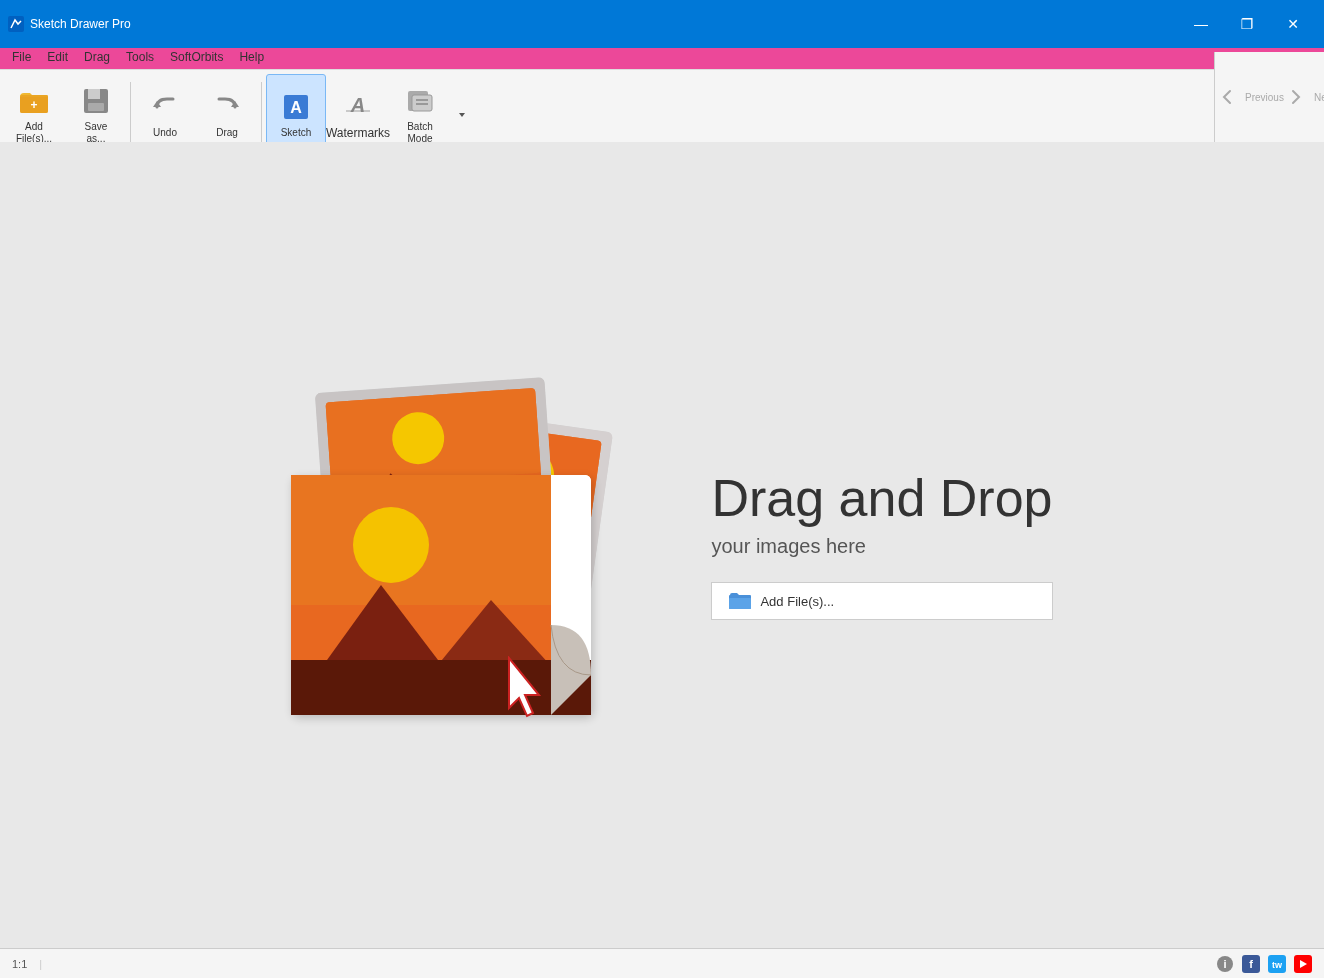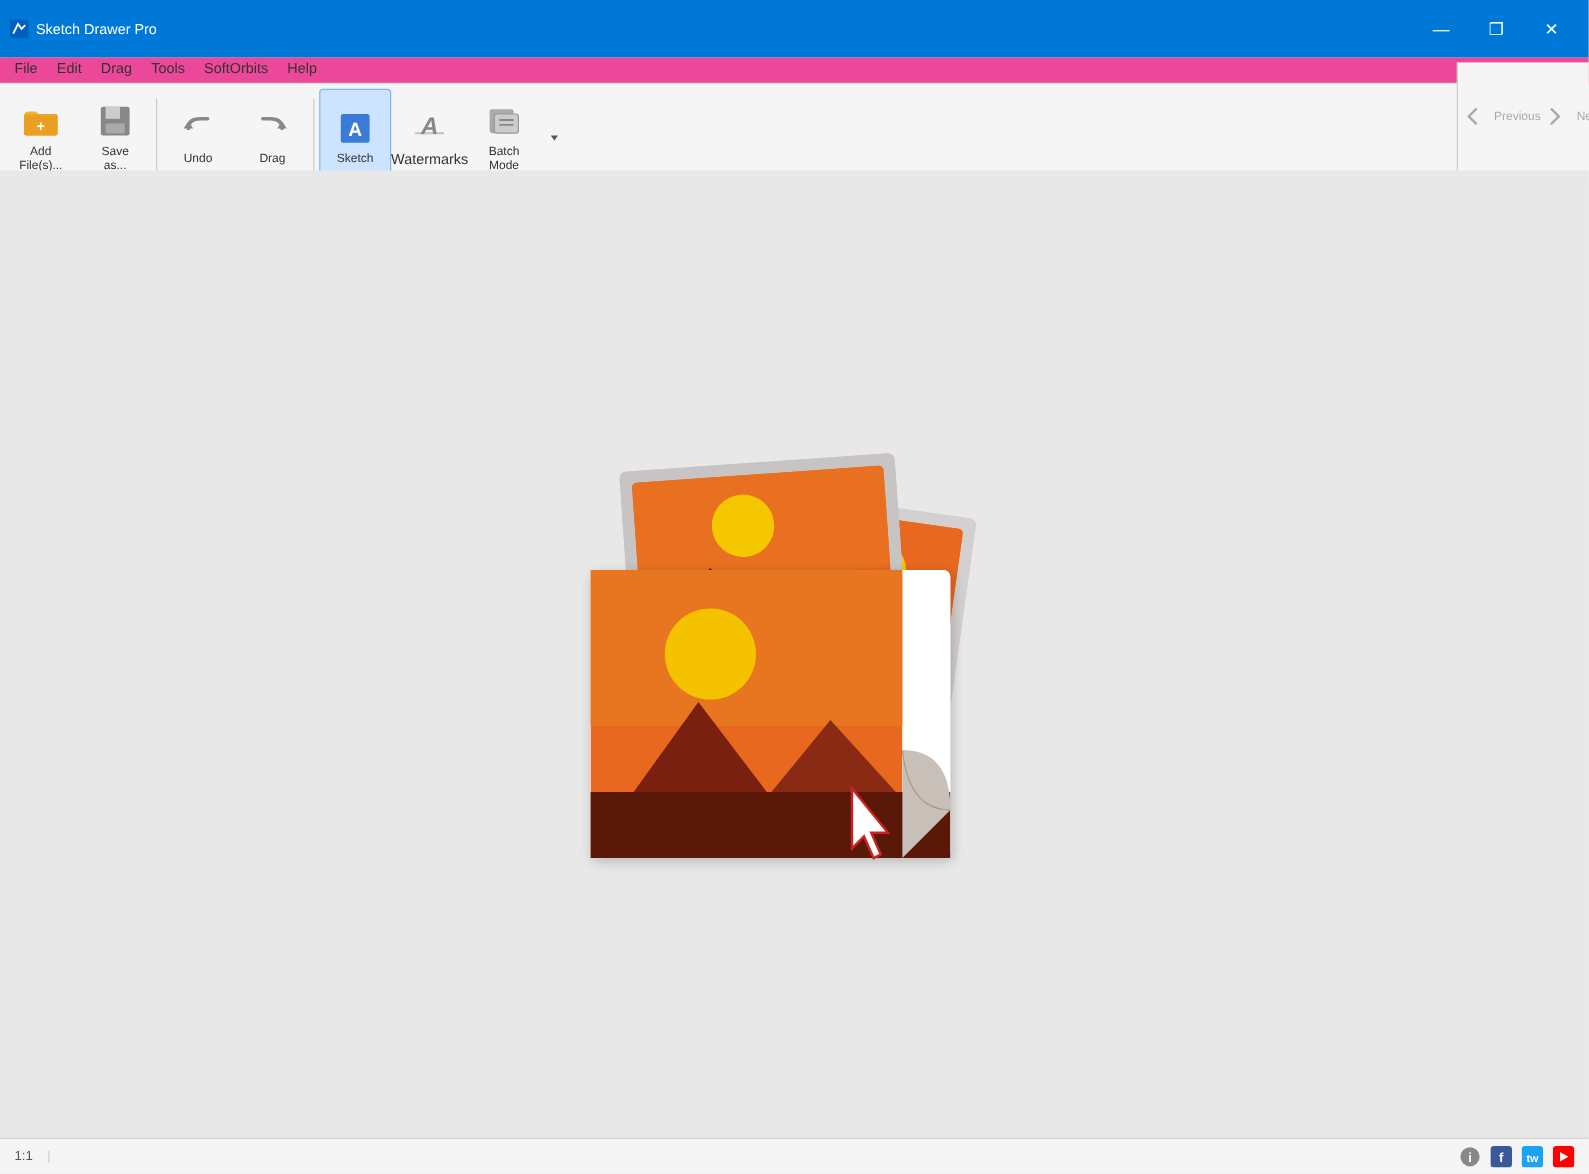--- a/index.html
+++ b/index.html
@@ -382,20 +382,31 @@
       </div>
 
       <div class="cursor-overlay">
         <svg width="50" height="65" viewBox="0 0 50 65">
 
           <path d="M8 2 L8 52 L18 42 L26 60 L32 57 L24 39 L38 39 Z" fill="white" stroke="#cc2222" stroke-width="2"></path>
         </svg>
       </div>
     </div>
 
+    <div class="drop-text-area">
+      <div class="drop-main-text">Drag and Drop</div>
+      <div class="drop-sub-text">your images here</div>
+      <button class="add-files-btn">
+        <svg width="24" height="20" viewBox="0 0 24 20">
+          <path d="M2 4 Q2 2 4 2 L9 2 L11 4 L22 4 Q23 4 23 5 L23 17 Q23 18 22 18 L2 18 Q1 18 1 17 L1 5 Q1 4 2 4" fill="#4a90d9"></path>
+          <rect x="1" y="7" width="22" height="11" rx="1" fill="#5ba3e8"></rect>
+        </svg>
+        <span>Add File(s)...</span>
+      </button>
+    </div>
 
   </div>
 </div>
 
 <div class="status-bar">
   <div class="status-left">
     <span>1:1</span>
     <span style="color:#ccc;">|</span>
   </div>
   <div class="status-right">

